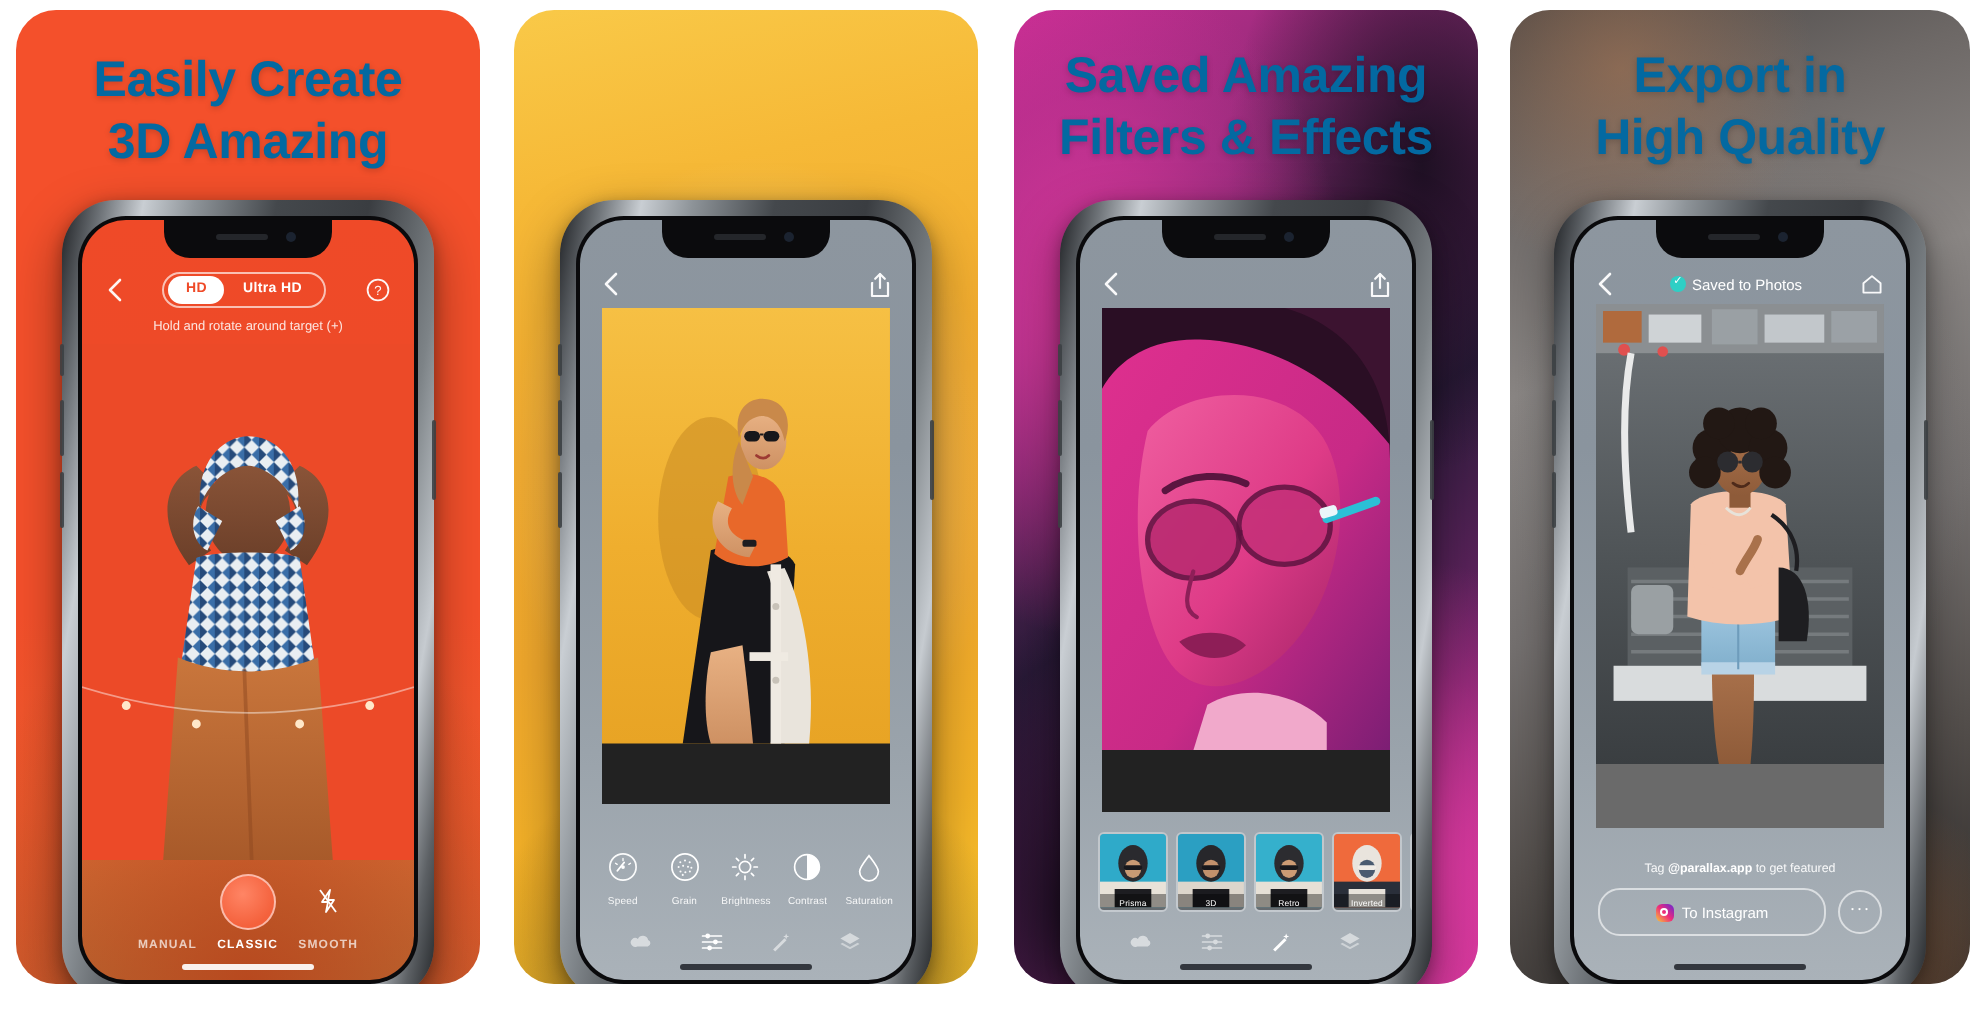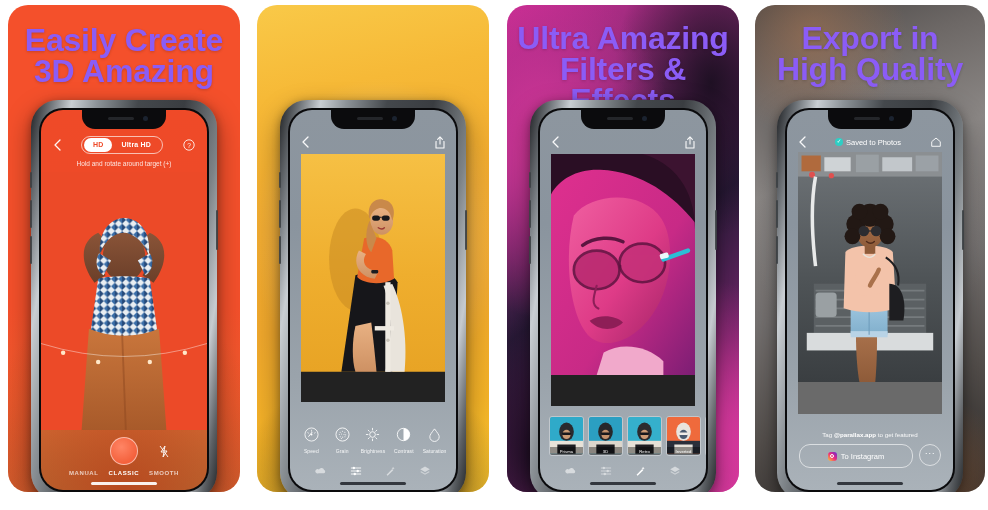--- a/index.html
+++ b/index.html
@@ -67,22 +67,22 @@
       radial-gradient(55% 26% at 74% 98%, rgba(186,118,70,.55) 0%, rgba(186,118,70,0) 70%),
       radial-gradient(70% 45% at 50% 46%, rgba(150,150,152,.55) 0%, rgba(120,120,124,0) 72%),
       linear-gradient(160deg, #4a4746 0%, #6d6866 16%, #8b8785 34%, #757170 56%, #56514e 76%, #2e2a28 100%);
   }
 
   .panel-title {
     position: absolute;
     left: 0; right: 0;
     top: 18px;
     text-align: center;
-    color: #8b5cf6;
-    font-size: 32px;
+    color: #0369a1;
+    font-size: 25px;
     line-height: 31px;
     font-weight: bold;
     letter-spacing: -0.2px;
     text-shadow: 0 1px 3px rgba(0,0,0,.18);
     padding: 0 8px;
     box-sizing: border-box;
   }
   #panel-0 .panel-title { top: 20px; }
 
   
@@ -366,20 +366,21 @@
     text-align: center;
     font-size: 6.2px;
     color: rgba(255,255,255,.92);
   }
   .tag-line b { color: #fff; }
   .s4-actions {
     position: absolute;
     left: 12px; right: 12px;
     bottom: 22px;
     display: flex;
+    align-items: center;
     gap: 6px;
   }
   .insta-btn {
     flex: 1;
     height: 22px;
     border-radius: 11px;
     border: 1px solid rgba(255,255,255,.6);
     display: flex;
     align-items: center;
     justify-content: center;
@@ -698,21 +699,21 @@
 
           <div class="home-bar"></div>
         </div>
       </div>
     </div>
   </div>
 
   <div class="panel" id="panel-2">
     <div class="panel-bg bg-magenta"></div>
     <div class="panel-title">
-      <div>Ultra Amazing</div>
+      <div>Saved Amazing</div>
       <div>Filters &amp; Effects</div>
     </div>
 
     <div class="phone">
       <div class="side-btn sb-l1"></div>
       <div class="side-btn sb-l2"></div>
       <div class="side-btn sb-l3"></div>
       <div class="side-btn sb-r1"></div>
       <div class="phone-inner">
         <div class="screen ed">

